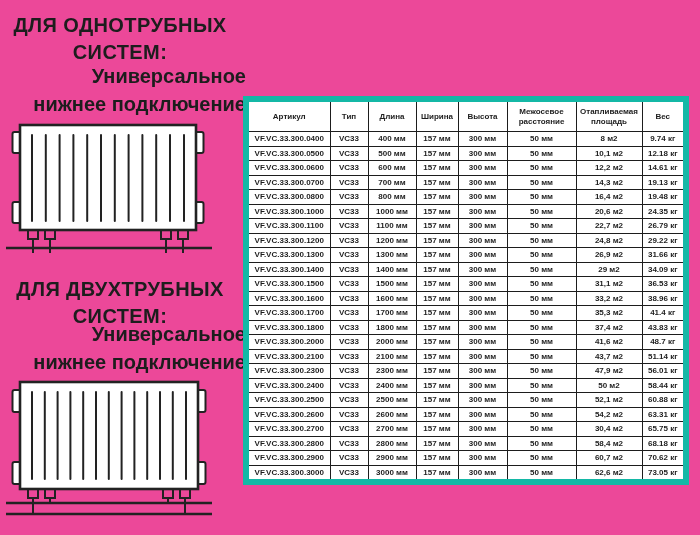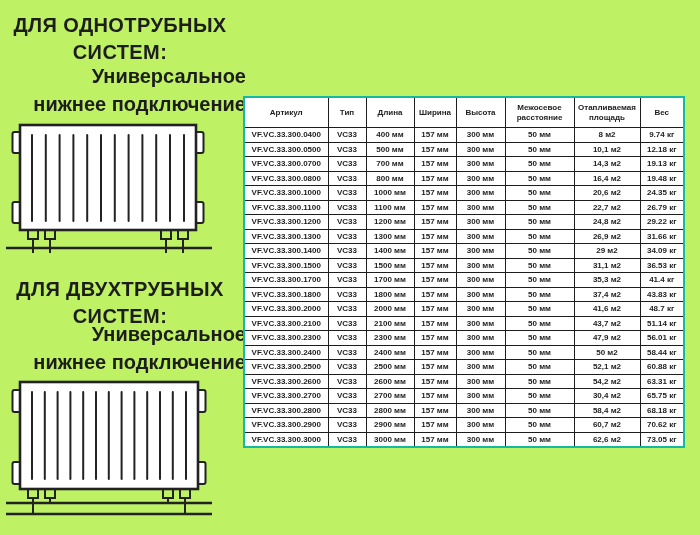--- a/index.html
+++ b/index.html
@@ -1,20 +1,20 @@
 <!DOCTYPE html>
 <html><head>
 <meta charset="utf-8">
 <style>
   html, body { margin: 0; padding: 0; }
   .canvas {
     position: relative;
     width: 700px;
     height: 535px;
-    background: #bef264;
+    background: #ec4899;
     font-family: "Liberation Sans", sans-serif;
     color: #1d1d1d;
     overflow: hidden;
     text-decoration: underline;
   }
 
   
   .block-title {
     position: absolute;
     left: 4px;
@@ -48,21 +48,21 @@
   .radiator-svg .fill-w { fill: #fff; stroke: #222; }
 
   
   .spec-table {
     position: absolute;
     left: 243px;
     top: 96px;
     width: 440px;
     border-collapse: collapse;
     table-layout: fixed;
-    border: 2px solid #14b8a6;
+    border: 6px solid #14b8a6;
     background: #fff;
   }
   .spec-table th, .spec-table td {
     border: 1px solid #1d1d1d;
     text-align: center;
     vertical-align: middle;
     font-weight: bold;
     color: #1d1d1d;
     padding: 0 1px;
     overflow: hidden;
@@ -219,20 +219,30 @@
           <td>VF.VC.33.300.0500</td>
           <td>VC33</td>
           <td>500 мм</td>
           <td>157 мм</td>
           <td>300 мм</td>
           <td>50 мм</td>
           <td>10,1 м2</td>
           <td>12.18 кг</td>
         </tr>
         <tr>
+          <td>VF.VC.33.300.0600</td>
+          <td>VC33</td>
+          <td>600 мм</td>
+          <td>157 мм</td>
+          <td>300 мм</td>
+          <td>50 мм</td>
+          <td>12,2 м2</td>
+          <td>14.61 кг</td>
+        </tr>
+        <tr>
           <td>VF.VC.33.300.0700</td>
           <td>VC33</td>
           <td>700 мм</td>
           <td>157 мм</td>
           <td>300 мм</td>
           <td>50 мм</td>
           <td>14,3 м2</td>
           <td>19.13 кг</td>
         </tr>
         <tr>
@@ -299,20 +309,30 @@
           <td>VF.VC.33.300.1500</td>
           <td>VC33</td>
           <td>1500 мм</td>
           <td>157 мм</td>
           <td>300 мм</td>
           <td>50 мм</td>
           <td>31,1 м2</td>
           <td>36.53 кг</td>
         </tr>
         <tr>
+          <td>VF.VC.33.300.1600</td>
+          <td>VC33</td>
+          <td>1600 мм</td>
+          <td>157 мм</td>
+          <td>300 мм</td>
+          <td>50 мм</td>
+          <td>33,2 м2</td>
+          <td>38.96 кг</td>
+        </tr>
+        <tr>
           <td>VF.VC.33.300.1700</td>
           <td>VC33</td>
           <td>1700 мм</td>
           <td>157 мм</td>
           <td>300 мм</td>
           <td>50 мм</td>
           <td>35,3 м2</td>
           <td>41.4 кг</td>
         </tr>
         <tr>

